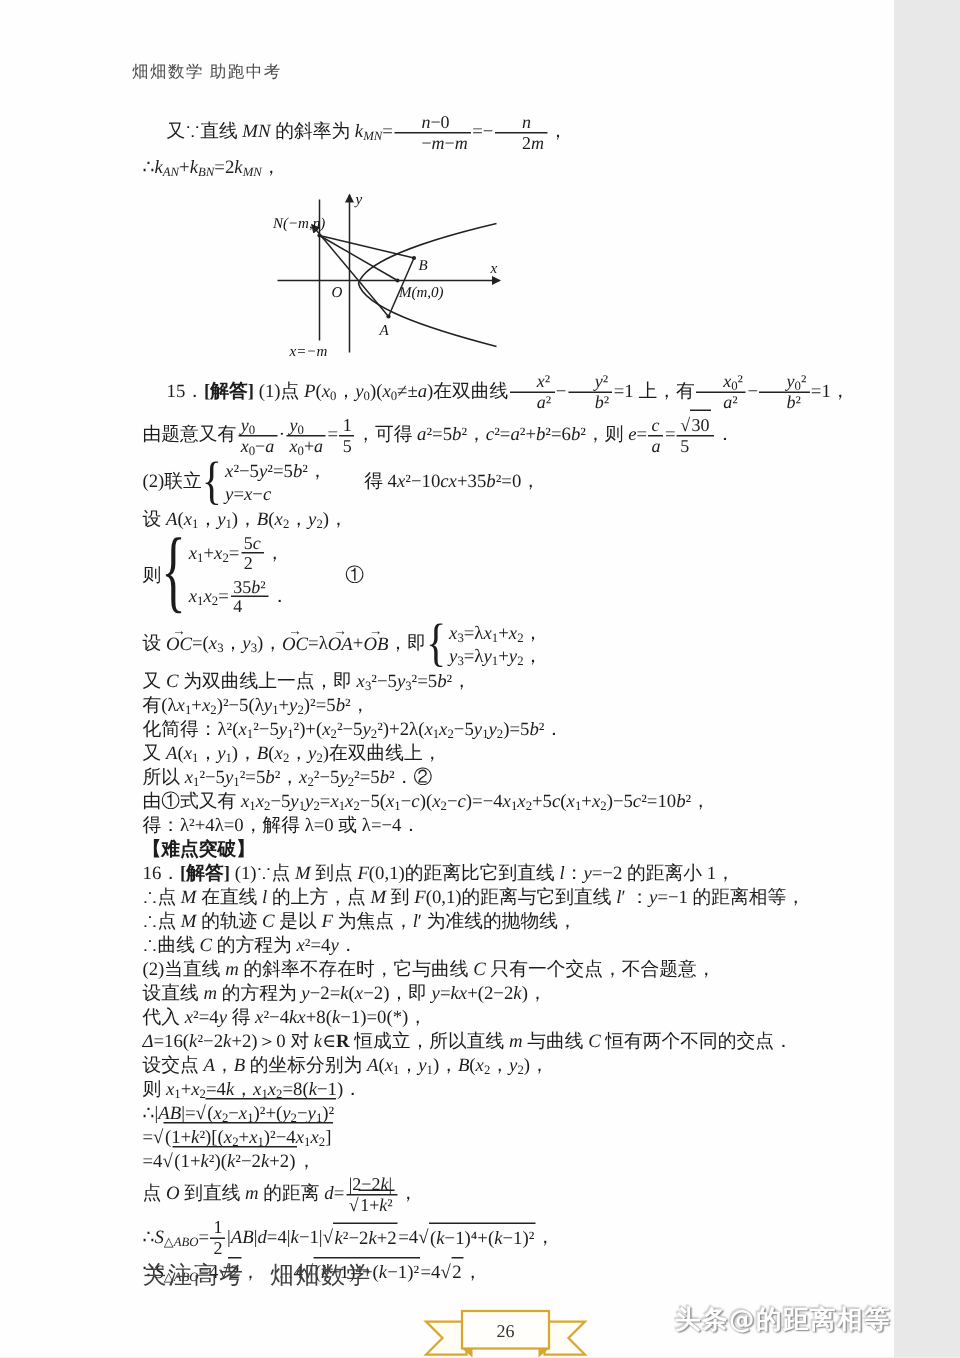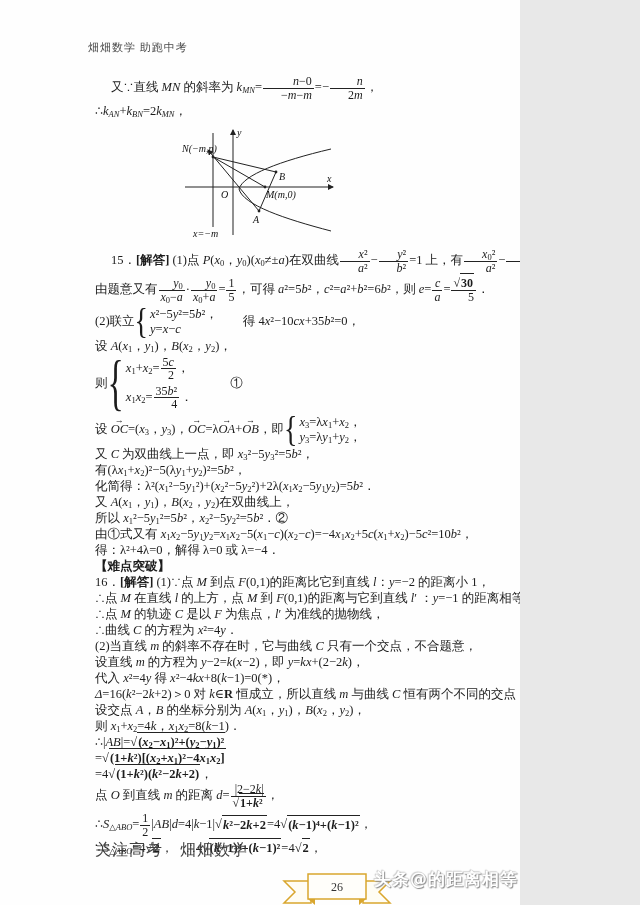--- a/index.html
+++ b/index.html
@@ -1,31 +1,31 @@
 <!DOCTYPE html>
 <html><head>
 <meta charset="utf-8">
 <style>
   html,body{margin:0;padding:0;background:#e8e8e8;}
-  .page{position:relative;width:520px;height:905px;background:#fefefe;overflow:hidden;
+  .page{position:relative;width:596px;height:905px;background:#fefefe;overflow:hidden;
         font-family:"Liberation Serif","DejaVu Serif",serif;color:#1c1c1c;}
   .hdr{position:absolute;top:40px;left:88px;font-size:11px;color:#4a4a4a;letter-spacing:1px;}
   .content{position:absolute;top:74px;left:95px;width:482px;font-size:12.5px;line-height:16px;}
   .line{margin:0;}
   .ind{text-indent:16px;}
   .bold{font-weight:bold;}
   i{font-style:italic;font-family:"Liberation Serif","DejaVu Serif",serif;}
   sub{font-size:8.5px;vertical-align:-2px;line-height:0;}
   
-  .fr{display:inline-block;vertical-align:middle;text-align:right;line-height:1.05;font-size:12px;margin:1px 1px 2px 1px;}
+  .fr{display:inline-block;vertical-align:middle;text-align:left;line-height:1.05;font-size:12px;margin:1px 1px 2px 1px;}
   .fr .fn{display:block;border-bottom:1px solid #222;padding:0 2px;}
   .fr .fd{display:block;padding:0 2px;}
   
   .sr{white-space:nowrap;}
-  .ov{border-top:1px solid #222;padding:2px 1px;font-weight:bold;}
+  .ov{border-top:1px solid #222;padding:2px 1px;}
   
   .cs{display:inline-flex;align-items:center;vertical-align:middle;margin:1px 0;}
   .br{font-size:28px;font-weight:300;line-height:.9;display:inline-block;transform:scaleY(1.25);margin-right:2px;}
   .b2{font-size:34px;transform:scaleY(1.8);}
   .cb{display:inline-block;text-align:left;}
   .cr{display:block;line-height:15px;}
   
   .vc{display:inline-block;position:relative;font-style:italic;margin-top:2px;}
   .vc::after{content:"\2192";position:absolute;left:0;right:0;top:-9px;font-size:9px;font-style:normal;text-align:center;}
   

